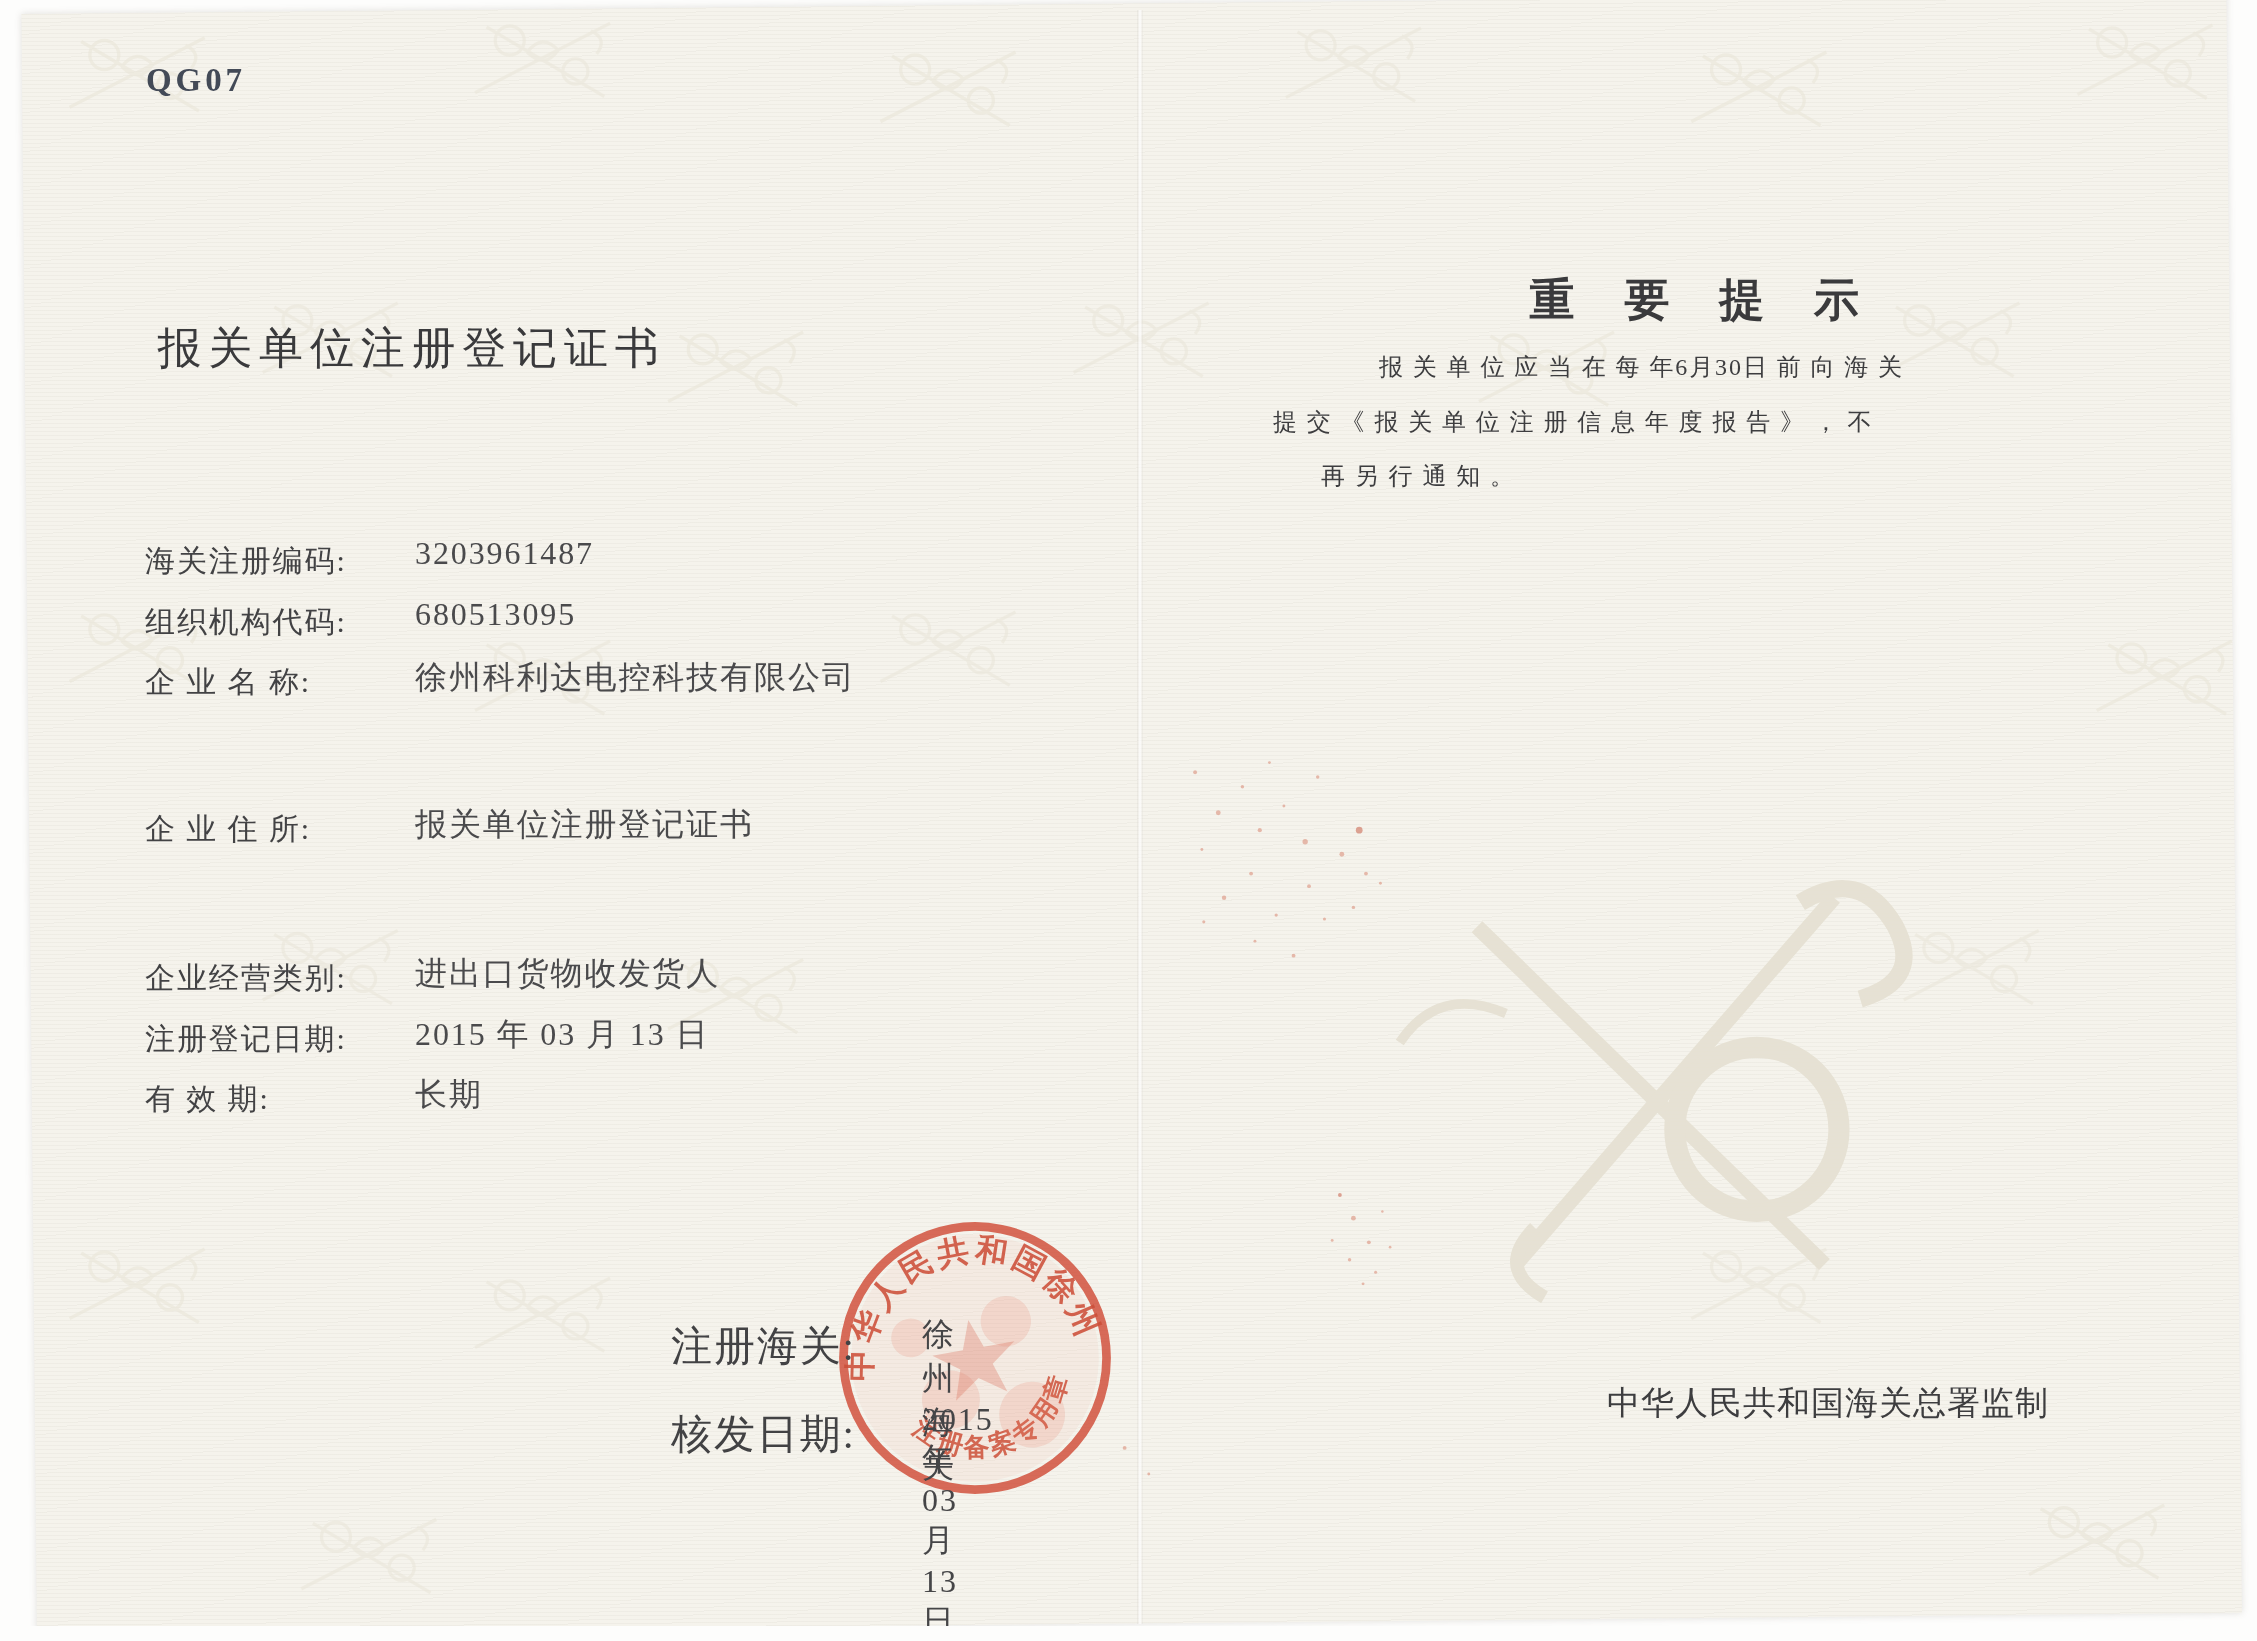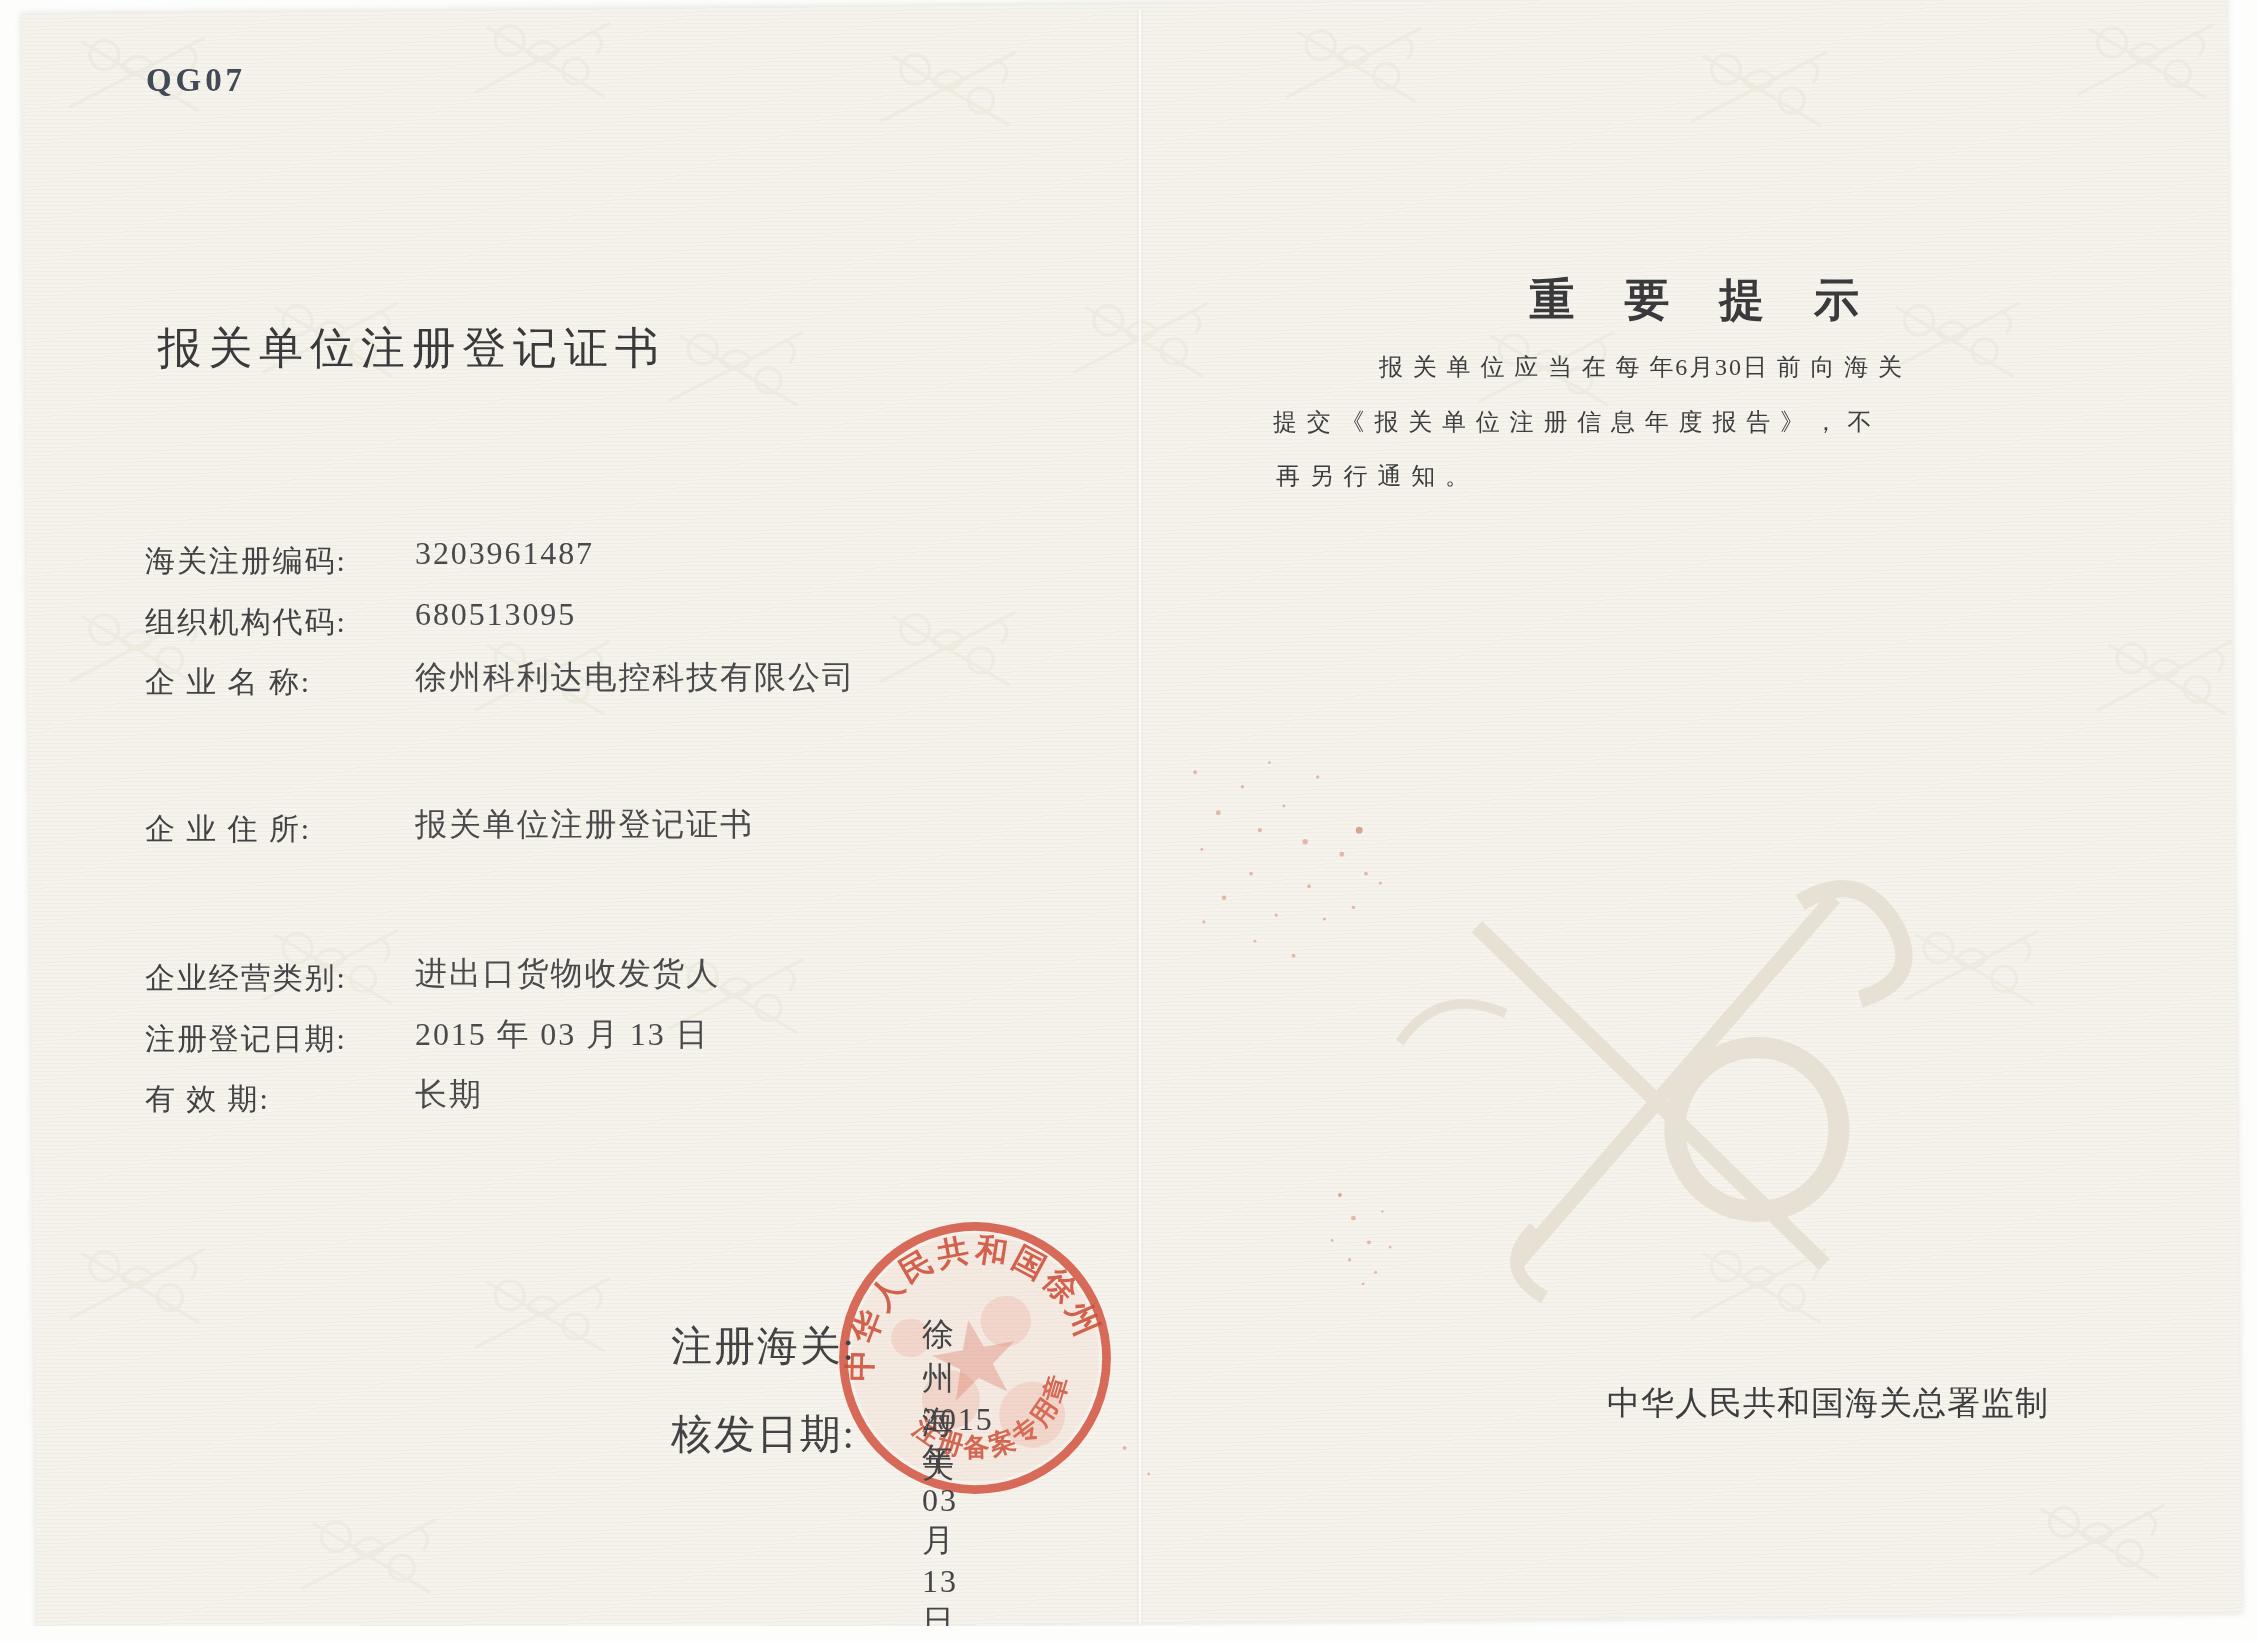--- a/index.html
+++ b/index.html
@@ -33,21 +33,21 @@
   .row{position:absolute;left:145px;height:42px;}
   .row .lbl{font-size:30px;letter-spacing:1.9px;color:#424244;}
   .row .val{position:absolute;left:270px;top:-5.8px;font-size:32px;letter-spacing:1.9px;color:#4a4a4c;}
   .footer-row{position:absolute;left:671px;height:42px;z-index:4;}
   .footer-row .lbl{font-size:41px;letter-spacing:1.9px;color:#424244;}
   .footer-row .val{position:absolute;left:251px;top:-5.8px;font-size:32px;letter-spacing:1.9px;color:#454547;}
   .rp-heading{left:1400px;top:270px;width:608px;text-align:center;font-size:45px;letter-spacing:19.3px;font-weight:bold;color:#3a3a3c;}
   .notice-line{font-size:24px;letter-spacing:1.9px;color:#3d3d3f;text-align:right;}
   .nl0{left:1379px;top:351px;}
   .nl1{left:1273px;top:406px;}
-  .nl2{left:1276px;top:460px;}
+  .nl2{left:1321px;top:460px;}
   .rp-footer{left:1607px;top:1381px;font-size:33px;letter-spacing:1px;color:#3d3d3f;}
   .stamp{position:absolute;left:828px;top:1211px;width:294px;height:294px;z-index:2;transform:rotate(-10deg);opacity:0.88;}
   .edge-mask-bottom{position:absolute;left:0;top:1626px;width:2257px;height:15.4px;background:#fdfdfc;z-index:5;}
 </style>
 </head>
 <body>
 
 <div class="paper"></div>
 
 <svg class="overlay-svg" width="2257" height="1641" viewBox="0 0 2338 1700">

